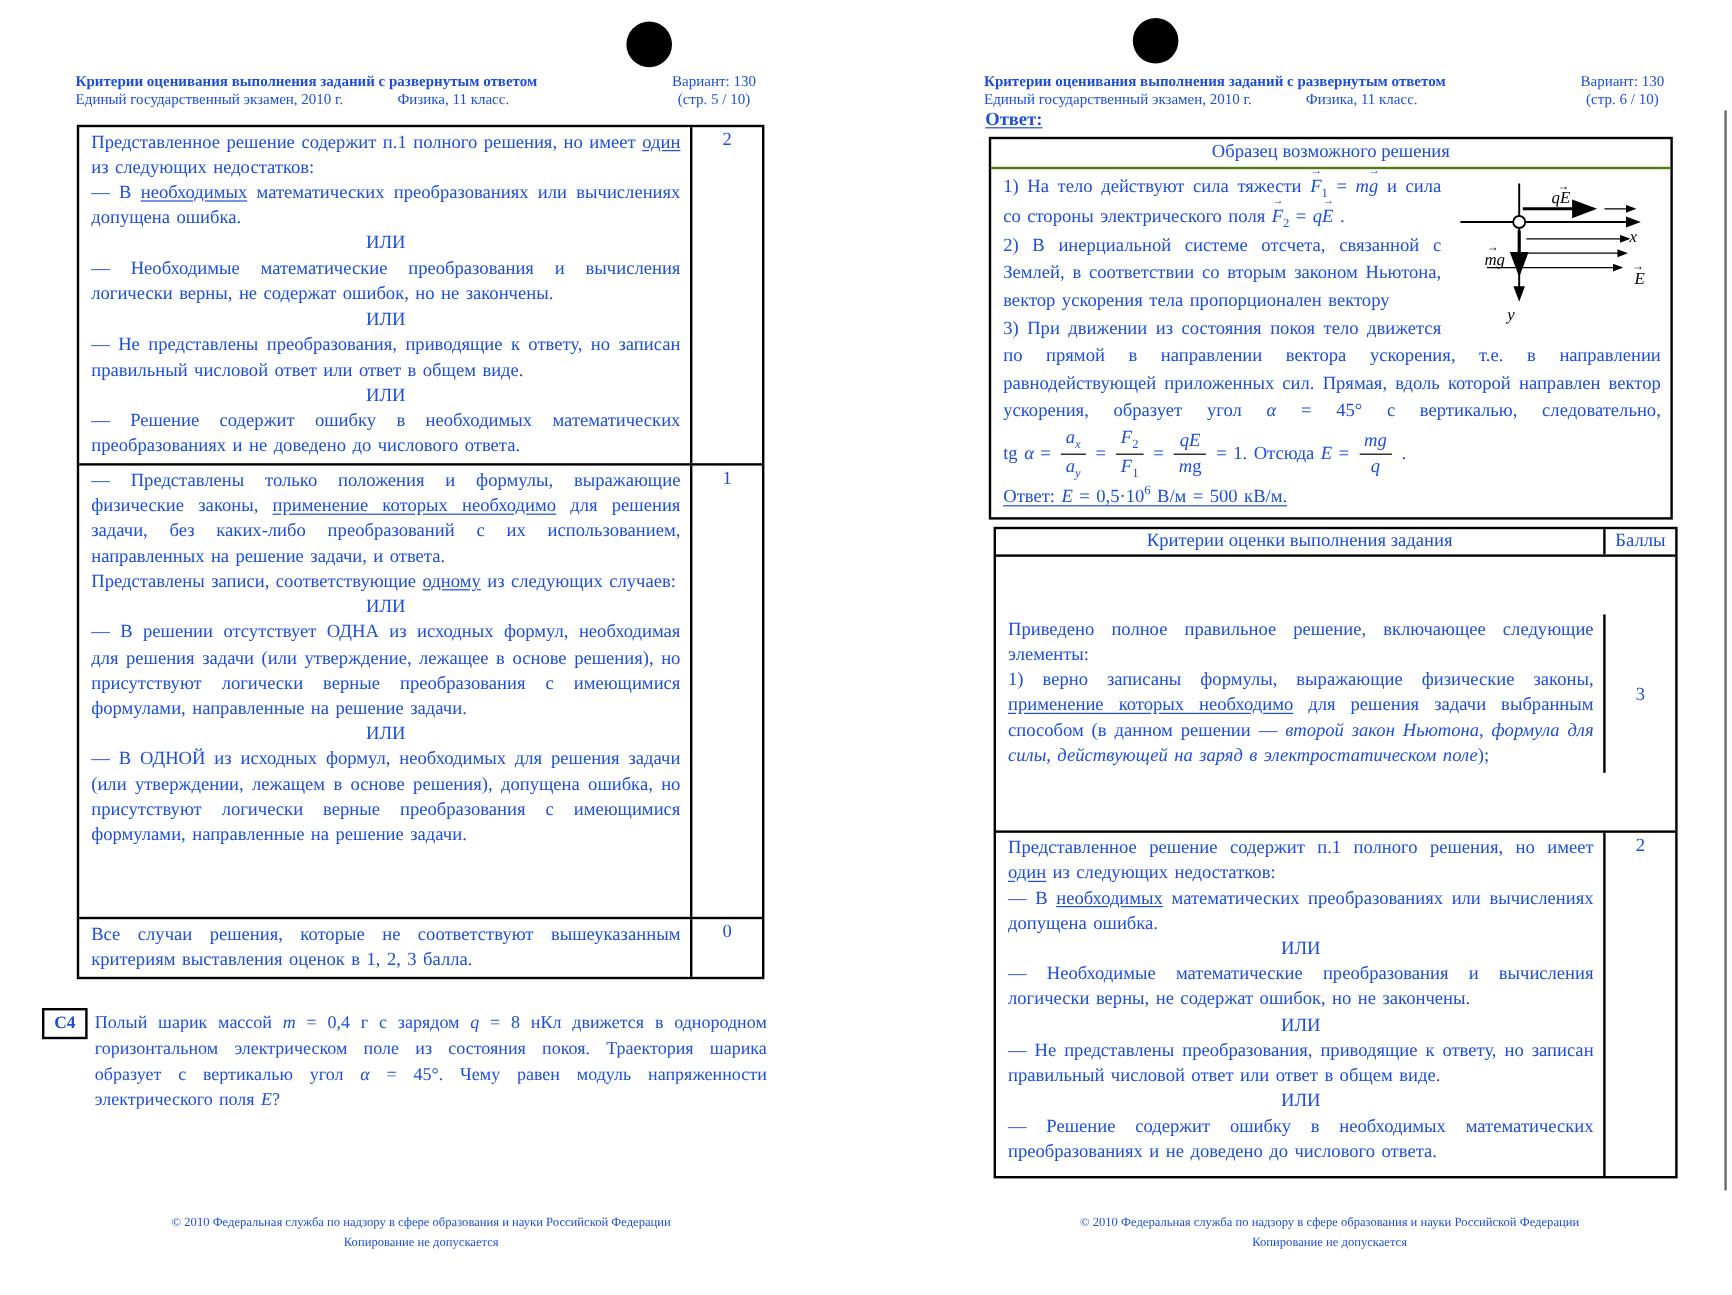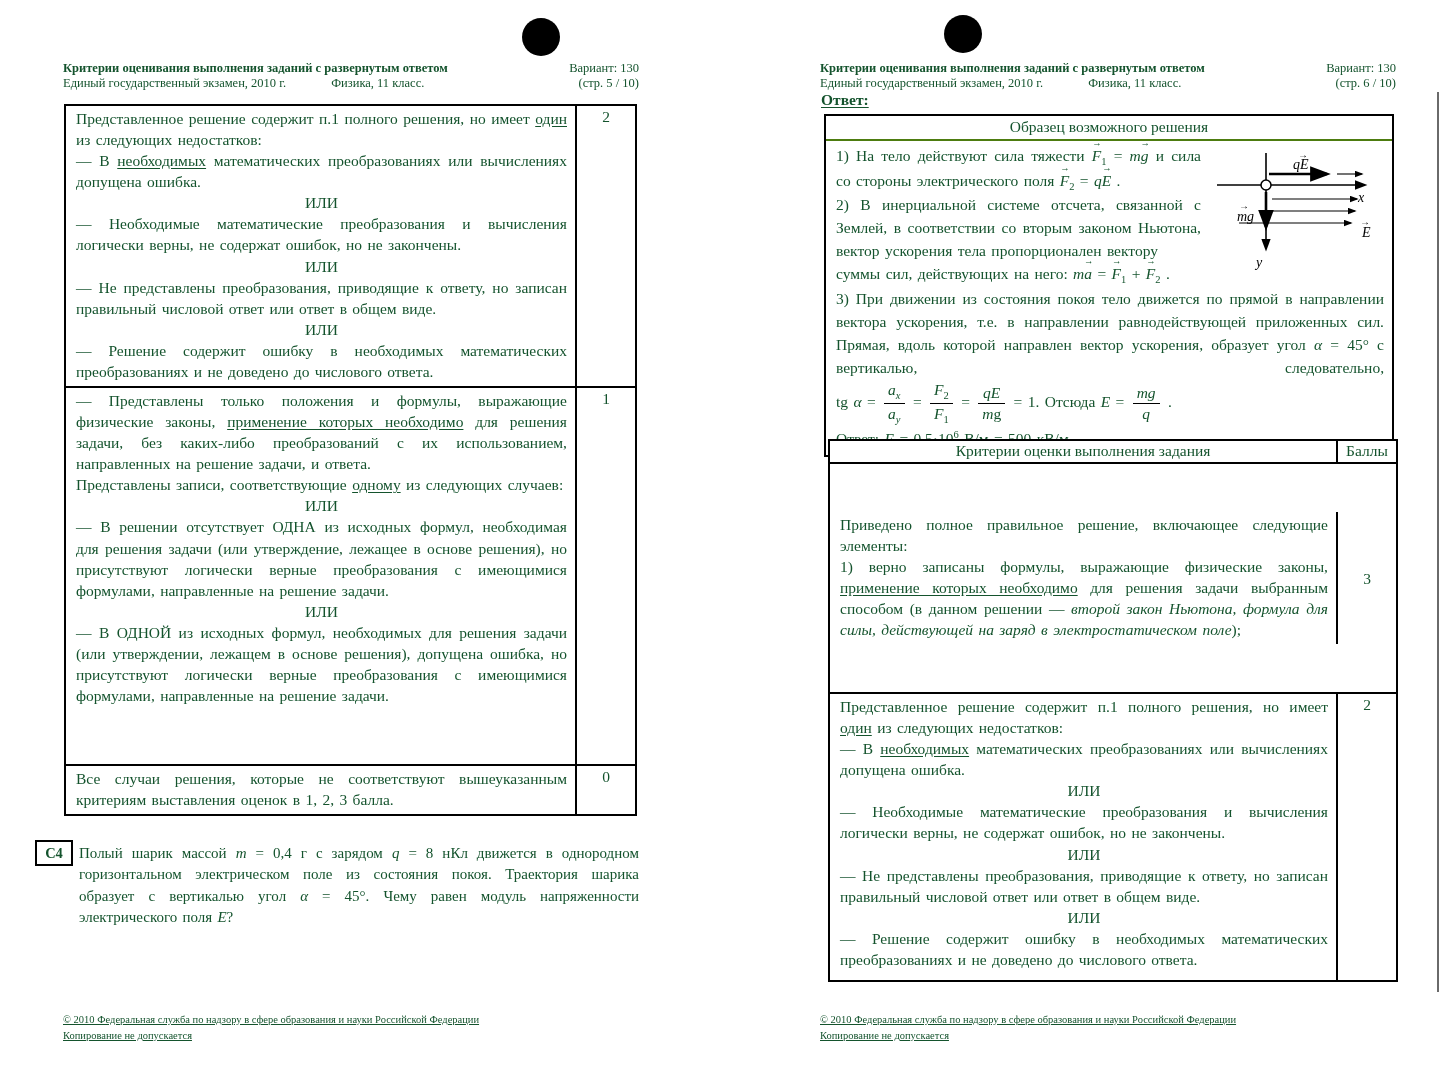--- a/index.html
+++ b/index.html
@@ -1,27 +1,27 @@
 <!DOCTYPE html>
 <html><head>
 <meta charset="utf-8">
 <style>
   html,body{margin:0;padding:0;background:#e8e8e8;}
   #canvas{position:relative;width:1443px;height:1079px;background:#ffffff;overflow:hidden;
-          font-family:"Liberation Serif",serif;color:#14532d;}
+          font-family:"Liberation Serif",serif;color:#1d4ed8;}
   .dot{position:absolute;width:38px;height:38px;border-radius:50%;background:#000;}
   .scan-edge{position:absolute;width:2px;background:#6a6a6a;}
 
   
   .hdr{position:absolute;display:flex;font-size:12.5px;line-height:1.22;}
   .hdr-main{flex:1;}
   .hdr-title{font-weight:bold;}
   .hdr-sub span{display:inline-block;}
   .hdr-sub .gap{margin-left:42px;}
-  .hdr-variant{width:88px;text-align:right;}
+  .hdr-variant{width:88px;text-align:center;}
 
   
   .tbl{position:absolute;border:2px solid #000;background:#fff;}
   .trow{display:flex;border-top:2px solid #000;}
   .trow:first-child{border-top:none;}
   .tcell{flex:1;border-right:2px solid #000;padding:2px 8px 4px 10px;
          text-align:justify;font-size:15.5px;line-height:1.36;word-spacing:1.5px;}
   .tscore{width:58px;text-align:center;font-size:15.5px;padding-top:2px;}
 
   .para{margin:0;}
@@ -40,21 +40,21 @@
   .frac{display:inline-block;vertical-align:middle;text-align:center;margin:1px 3px;line-height:1.15;}
   .frac .num{display:block;border-bottom:1.3px solid #000;padding:0 4px 1px;}
   .frac .den{display:block;padding:1px 4px 0;text-align:center;}
 
   
   .task-label{position:absolute;border:2px solid #000;text-align:center;
               font-weight:bold;font-size:14.5px;}
   .task-text{position:absolute;font-size:15px;line-height:1.43;text-align:justify;word-spacing:1.5px;}
 
   
-  .footer{position:absolute;text-align:left;font-size:10.5px;line-height:1.5;text-decoration:underline;}
+  .footer{position:absolute;text-align:center;font-size:10.5px;line-height:1.5;}
 
   
   .sol-title{border-bottom:2px solid #4d7c0f;text-align:center;font-size:15.5px;padding:2px 0 3px;}
   .sol-body{padding:4px 8px 4px 10px;font-size:15.5px;line-height:1.48;text-align:justify;word-spacing:1.5px;}
   .diagram{float:right;width:175px;height:124px;margin:2px 0 2px 8px;}
   .diagram text{font-family:"Liberation Serif",serif;}
 
   .crit-head{display:flex;border-bottom:2px solid #000;font-size:15.5px;}
   .crit-h1{flex:1;text-align:center;border-right:2px solid #000;padding:1px 0 2px;}
   .crit-h2{width:58px;text-align:center;padding:1px 0 2px;}
@@ -165,21 +165,20 @@
         <text x="28" y="74" font-size="14" font-style="italic">mg</text>
         <text x="30" y="62" font-size="10">→</text>
         <text x="153" y="90" font-size="14" font-style="italic">E</text>
         <text x="151" y="78" font-size="10">→</text>
         <text x="149" y="55" font-size="14" font-style="italic">x</text>
         <text x="47" y="120" font-size="14" font-style="italic">y</text>
       </svg>
       <div>
           <div class="para"><span>1) На тело действуют сила тяжести </span><span class="it vec">F</span><sub>1</sub><span> = </span><span class="it">m</span><span class="it vec">g</span><span> и сила со стороны электрического поля </span><span class="it vec">F</span><sub>2</sub><span> = </span><span class="it">q</span><span class="it vec">E</span><span> .</span></div>
           <div class="para"><span>2) В инерциальной системе отсчета, связанной с Землей, в соответствии со вторым законом Ньютона, вектор ускорения тела пропорционален вектору</span></div>
-          <div class="para"><span>суммы сил, действующих на него: </span><span class="it">m</span><span class="it vec">a</span><span> = </span><span class="it vec">F</span><sub>1</sub><span> + </span><span class="it vec">F</span><sub>2</sub><span> .</span></div>
           <div class="para jl"><span>3) При движении из состояния покоя тело движется по прямой в направлении вектора ускорения, т.е. в направлении равнодействующей приложенных сил. Прямая, вдоль которой направлен вектор ускорения, образует угол </span><span class="it">α</span><span> = 45° с вертикалью, следовательно,</span></div>
           <div class="para"><span>tg </span><span class="it">α</span><span> = </span><span class="frac"><span class="num"><span class="it">a</span><sub class="it">x</sub></span><span class="den"><span class="it">a</span><sub class="it">y</sub></span></span><span> = </span><span class="frac"><span class="num"><span class="it">F</span><sub>2</sub></span><span class="den"><span class="it">F</span><sub>1</sub></span></span><span> = </span><span class="frac"><span class="num"><span class="it">q</span><span class="it">E</span></span><span class="den"><span class="it">m</span><span>g</span></span></span><span> = 1. Отсюда </span><span class="it">E</span><span> = </span><span class="frac"><span class="num"><span class="it">m</span><span class="it">g</span></span><span class="den"><span class="it">q</span></span></span><span> .</span></div>
           <div class="para ul"><span>Ответ: </span><span class="it">E</span><span> = 0,5·10</span><sup>6</sup><span> В/м = 500 кВ/м.</span></div>
         </div>
     </div>
   </div>
 
   <div class="tbl" style="left:828px;top:439px;width:566px;">
     <div class="crit-head">
       <div class="crit-h1">Критерии оценки выполнения задания</div>

